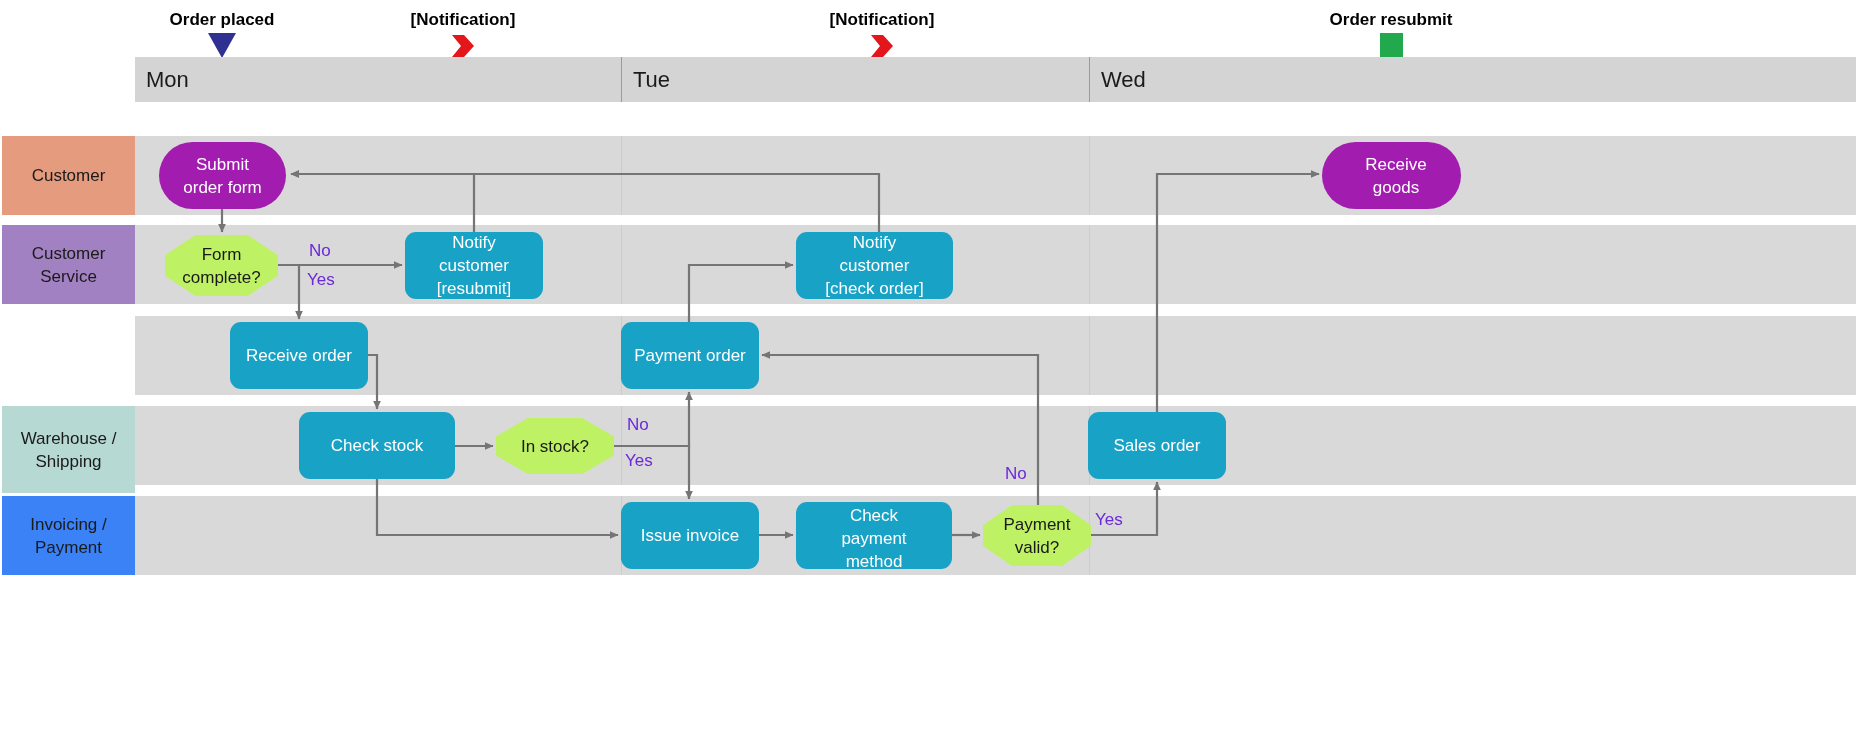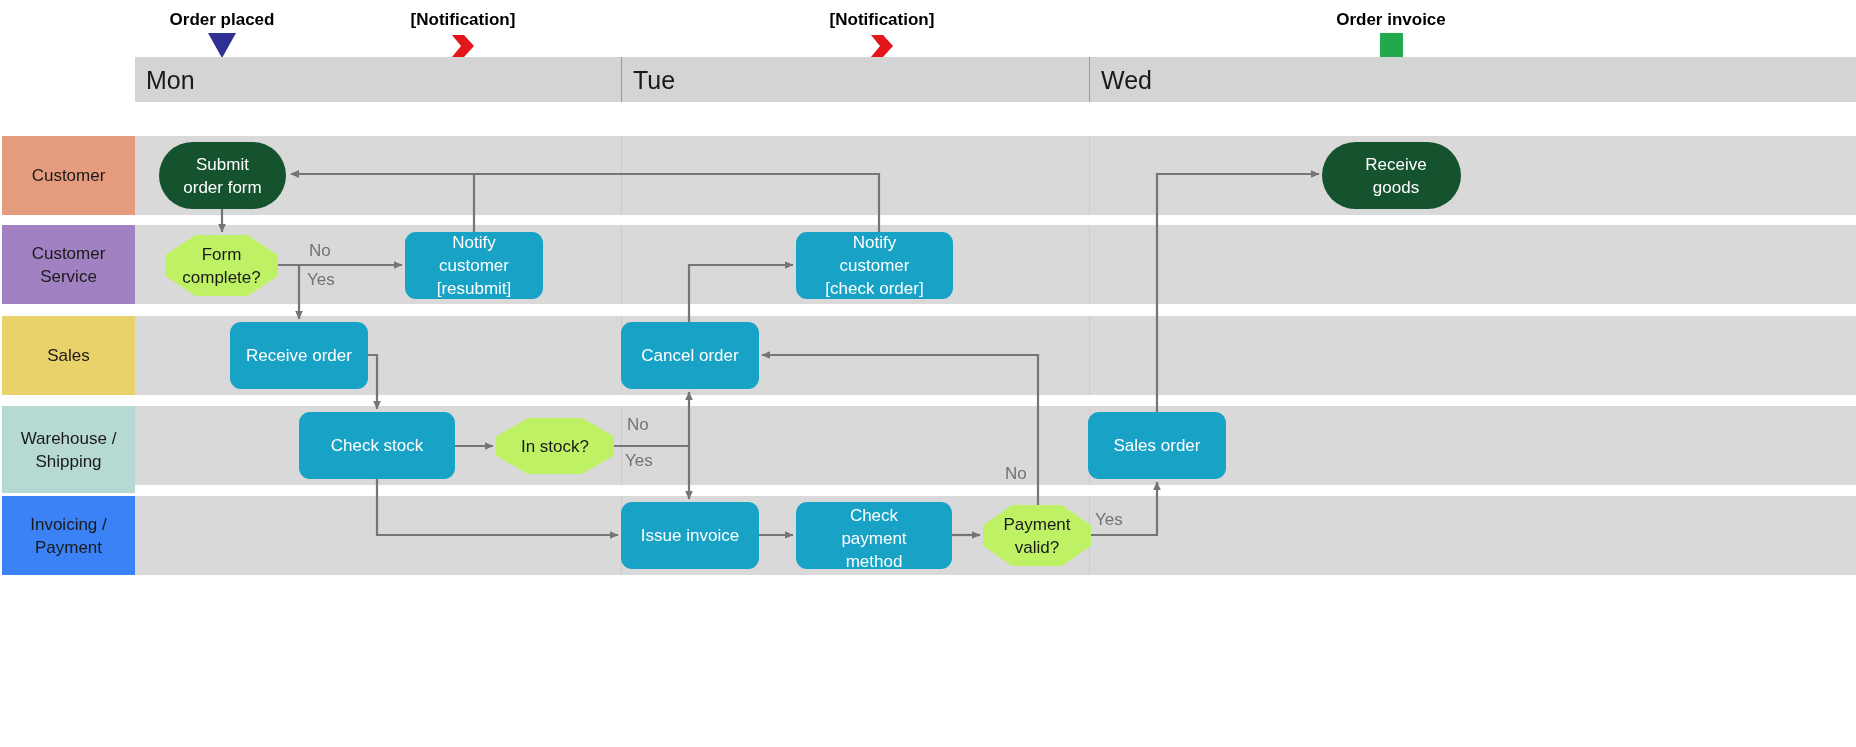--- a/index.html
+++ b/index.html
@@ -65,21 +65,21 @@
     height: 45px;
     box-sizing: border-box;
   }
   .timeline-seg.divided {
     border-left: 1.5px solid #9a9a9a;
   }
   .timeline-seg-label {
     position: absolute;
     left: 11px;
     top: 8px;
-    font-size: 25px;
+    font-size: 22px;
     color: #1a1a1a;
     line-height: 30px;
   }
 
   
   .lane-header {
     position: absolute;
     left: 2px;
     width: 133px;
     display: flex;
@@ -116,34 +116,34 @@
     color: #ffffff;
     font-size: 17px;
     line-height: 23px;
     z-index: 5;
   }
   .node.process {
     background: #17A2C6;
     border-radius: 11px;
   }
   .node.terminator {
-    background: #14532d;
+    background: #a21caf;
     border-radius: 999px;
   }
   .node.decision {
     background: #bef264;
     color: #1a1a1a;
     clip-path: polygon(27% 0%, 73% 0%, 100% 33%, 100% 67%, 73% 100%, 27% 100%, 0% 67%, 0% 33%);
   }
 
   
   .edge-label {
     position: absolute;
     font-size: 17px;
-    color: #737373;
+    color: #6d28d9;
     line-height: 22px;
     white-space: nowrap;
     z-index: 6;
   }
 
   
   #connectors {
     position: absolute;
     left: 0; top: 0;
     width: 1856px; height: 747px;
@@ -173,21 +173,21 @@
   <div class="milestone" style="left:792px; top:10px; width:180px;">
     <div class="milestone-label">[Notification]</div>
     <div class="milestone-glyph glyph-chevron">
       <svg width="26" height="26" viewBox="0 0 26 26" aria-hidden="true">
         <polygon points="2,2 14,2 24,13 14,24 2,24 11,13" fill="#E3161C"></polygon>
       </svg>
     </div>
   </div>
 
   <div class="milestone" style="left:1301px; top:10px; width:180px;">
-    <div class="milestone-label">Order invoice</div>
+    <div class="milestone-label">Order resubmit</div>
     <div class="milestone-glyph glyph-square"></div>
   </div>
 
   <div id="timeline-bar">
     <div class="timeline-seg" style="left:0px; width:486px;">
       <div class="timeline-seg-label">Mon</div>
     </div>
     <div class="timeline-seg divided" style="left:486px; width:468px;">
       <div class="timeline-seg-label">Tue</div>
     </div>
@@ -216,23 +216,20 @@
     <div class="lane-daycol" style="left:486px; width:468px;"></div>
     <div class="lane-daycol" style="left:954px; width:767px;"></div>
   </div>
 
   <div class="lane-header" style="top:136px; height:79px; background:#E49B7E;">
     <span>Customer</span>
   </div>
   <div class="lane-header" style="top:225px; height:79px; background:#A181C1;">
     <span style="white-space:pre-line;">Customer
 Service</span>
-  </div>
-  <div class="lane-header" style="top:316px; height:79px; background:#E9D26A;">
-    <span>Sales</span>
   </div>
   <div class="lane-header" style="top:406px; height:87px; background:#B6D9D4;">
     <span style="white-space:pre-line;">Warehouse /
 Shipping</span>
   </div>
   <div class="lane-header" style="top:496px; height:79px; background:#3b82f6;">
     <span style="white-space:pre-line;">Invoicing /
 Payment</span>
   </div>
 
@@ -303,21 +300,21 @@
     <span style="white-space:pre-line;">Notify
 customer
 [check order]</span>
   </div>
 
   <div class="node process" style="left:230px; top:322px; width:138px; height:67px;">
     <span>Receive order</span>
   </div>
 
   <div class="node process" style="left:621px; top:322px; width:138px; height:67px;">
-    <span>Cancel order</span>
+    <span>Payment order</span>
   </div>
 
   <div class="node process" style="left:299px; top:412px; width:156px; height:67px;">
     <span>Check stock</span>
   </div>
 
   <div class="node decision" style="left:496px; top:418px; width:118px; height:56px;">
     <span>In stock?</span>
   </div>
 

